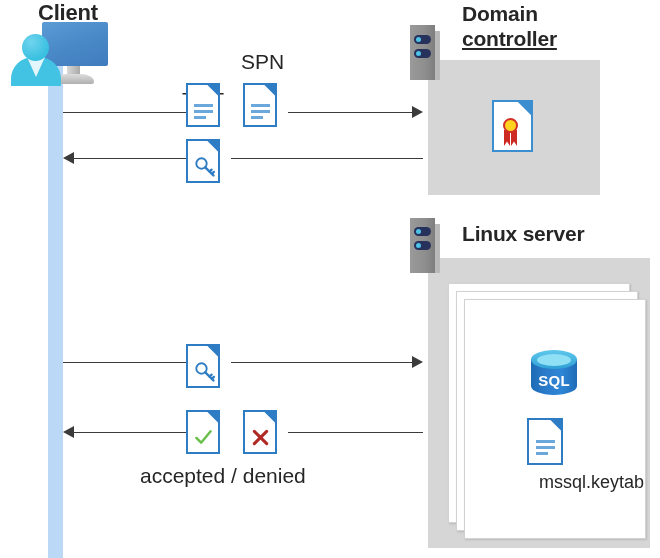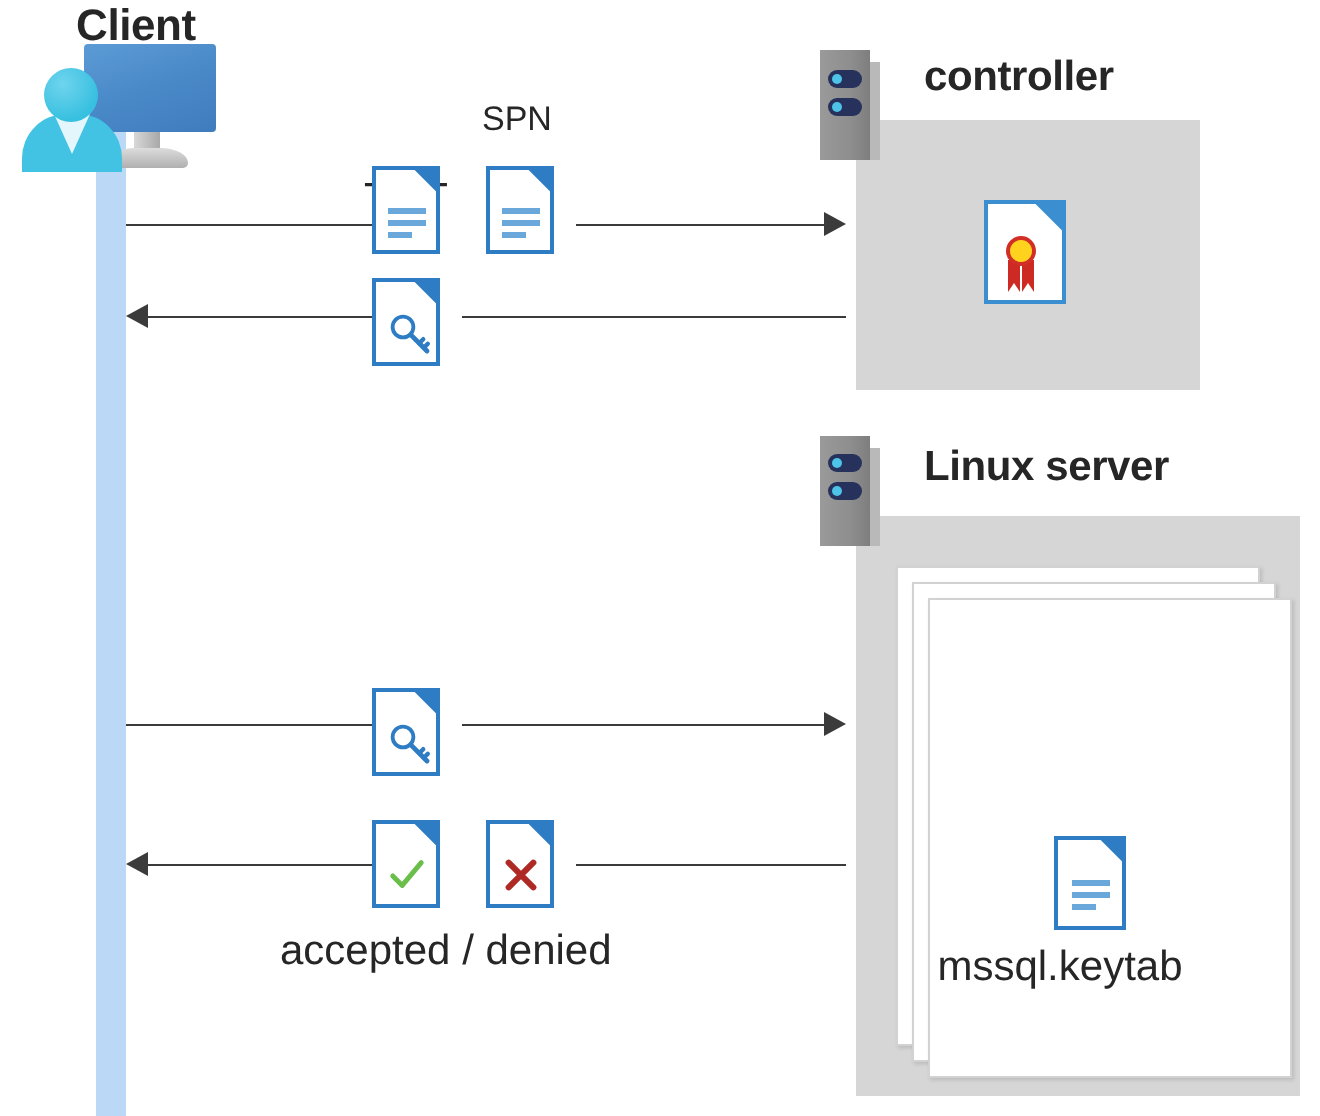--- a/index.html
+++ b/index.html
@@ -217,21 +217,22 @@
     <div class="rack-shadow"></div>
     <div class="rack-body"></div>
     <div class="rack-bar" style="top:10px;">
       <div class="led"></div>
     </div>
     <div class="rack-bar" style="top:24px;">
       <div class="led"></div>
     </div>
   </div>
 
-  <div class="lbl title-bold" style="left:462px; top:25px; font-size:21px; line-height:27px;">controller</div>
+  <div class="lbl title-bold" style="left:462px; top:0px; font-size:21px; line-height:27px;">Domain</div>
+  <div class="lbl title-bold" style="left:462px; top:25px; font-size:21px; line-height:27px;text-decoration:underline;">controller</div>
 
   <div class="cert-doc" style="left:492px; top:100px;">
     <div class="cert-fold"></div>
     <div class="cert-ribbon-l"></div>
     <div class="cert-ribbon-r"></div>
     <div class="cert-medal-circle"></div>
   </div>
 
   <div class="zone" style="left:428px; top:258px; width:222px; height:290px;"></div>
 
@@ -246,34 +247,41 @@
     </div>
   </div>
 
   <div class="lbl title-bold" style="left:462px; top:222px; font-size:21px;">Linux server</div>
 
   <div class="card" style="left:448px; top:283px; width:180px; height:238px;"></div>
   <div class="card" style="left:456px; top:291px; width:180px; height:238px;"></div>
   <div class="card" style="left:464px; top:299px; width:180px; height:238px;"></div>
 
 
+  <div class="sql-cyl" style="left:531px; top:350px;">
+    <div class="sql-body"></div>
+    <div class="sql-top-outer">
+      <div class="sql-top-inner"></div>
+    </div>
+    <div class="sql-text">SQL</div>
+  </div>
 
   <div class="doc" style="left:527px; top:418px; width:36px; height:47px;">
     <div class="doc-fold"></div>
     <div class="doc-lines" style="left:7px; top:20px;">
       <i class="l1"></i>
         <i class="l2"></i>
         <i class="l3"></i>
     </div>
   </div>
 
-  <div class="lbl" style="left:440px; top:472px; width:180px; text-align:center; font-size:21px;">mssql.keytab</div>
+  <div class="lbl" style="left:464px; top:472px; width:180px; text-align:right; font-size:18px;">mssql.keytab</div>
 
   <div class="lbl" style="left:182px; top:50px; font-size:21px;margin-top:38px;">TGT</div>
-  <div class="lbl" style="left:241px; top:50px; font-size:17px;">SPN</div>
+  <div class="lbl" style="left:241px; top:50px; font-size:21px;">SPN</div>
 
   <div class="arrow-line" style="left:63px; top:112px; width:125px;"></div>
   <div class="arrow-line" style="left:288px; top:112px; width:125px;"></div>
   <div class="arrow-head-right" style="left:412px; top:106px;"></div>
 
   <div class="doc" style="left:186px; top:83px;">
     <div class="doc-fold"></div>
     <div class="doc-lines">
       <i class="l1"></i>
         <i class="l2"></i>

